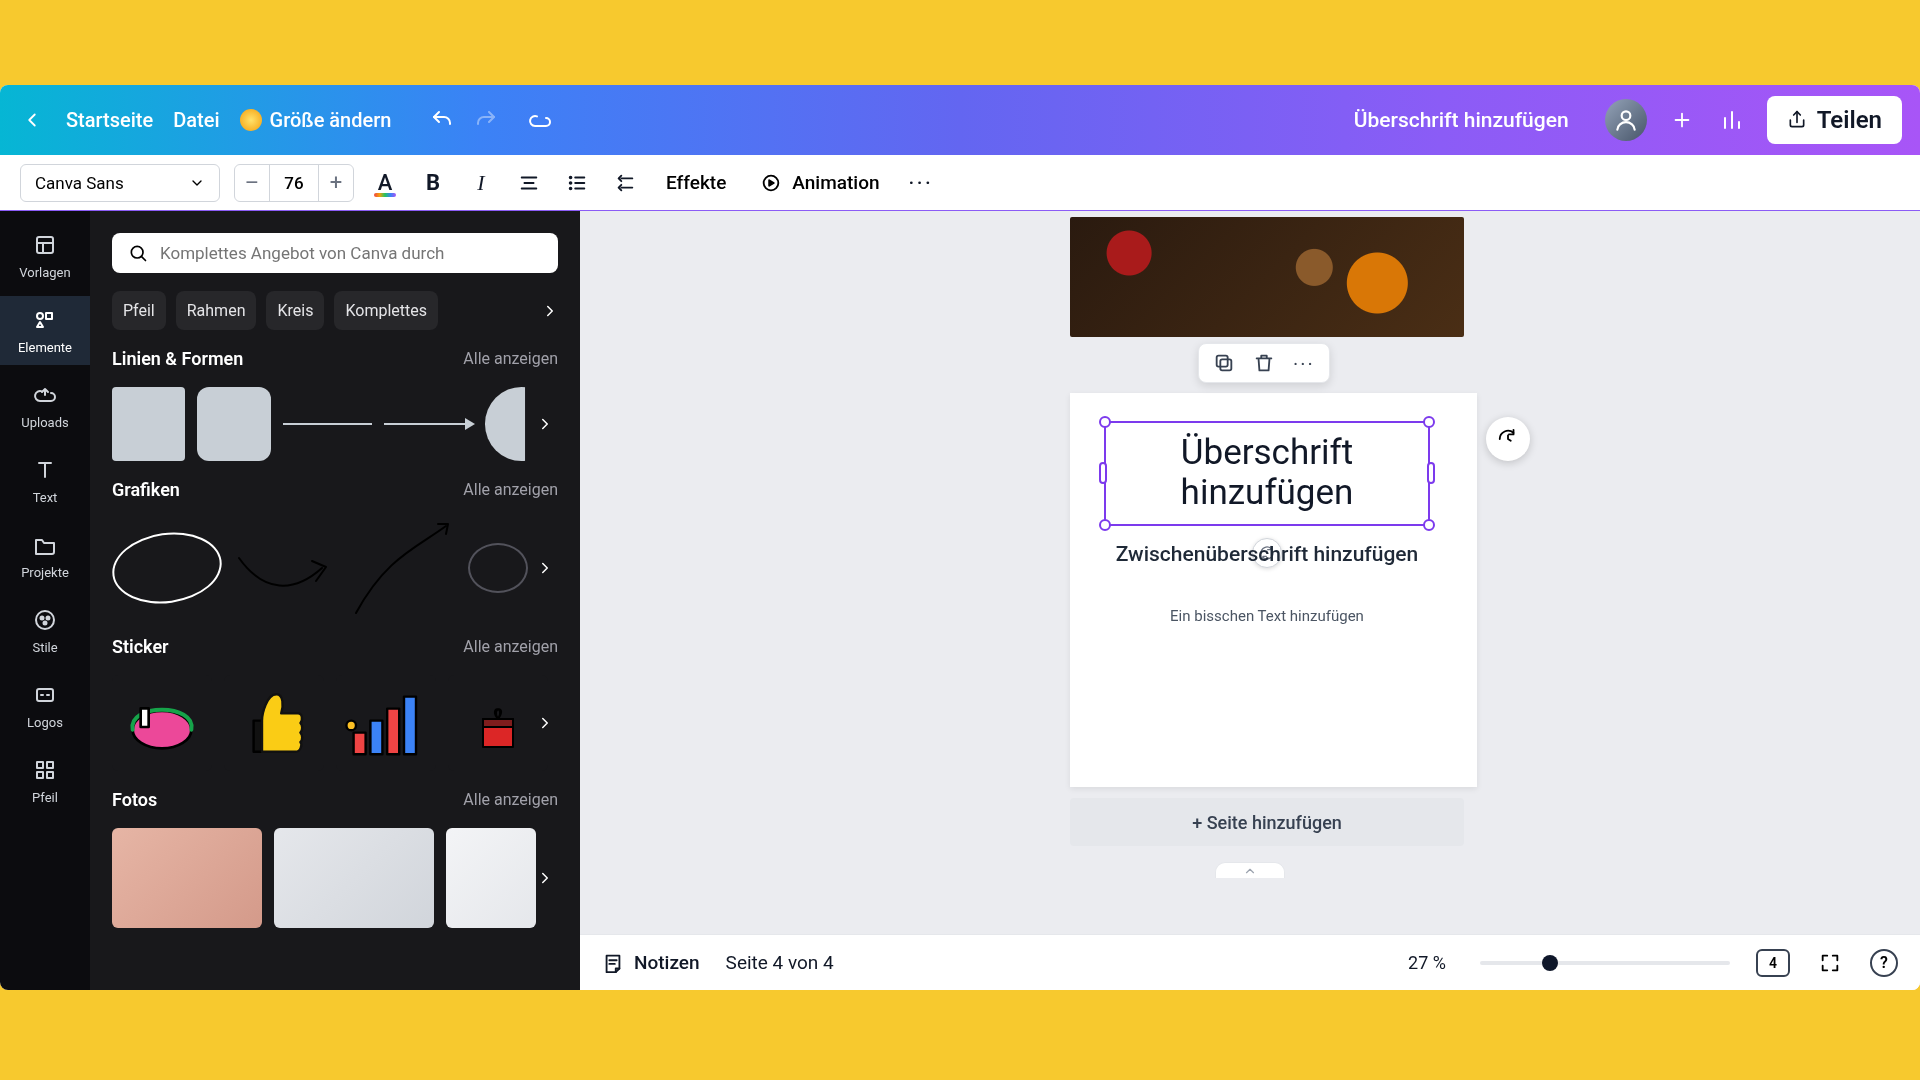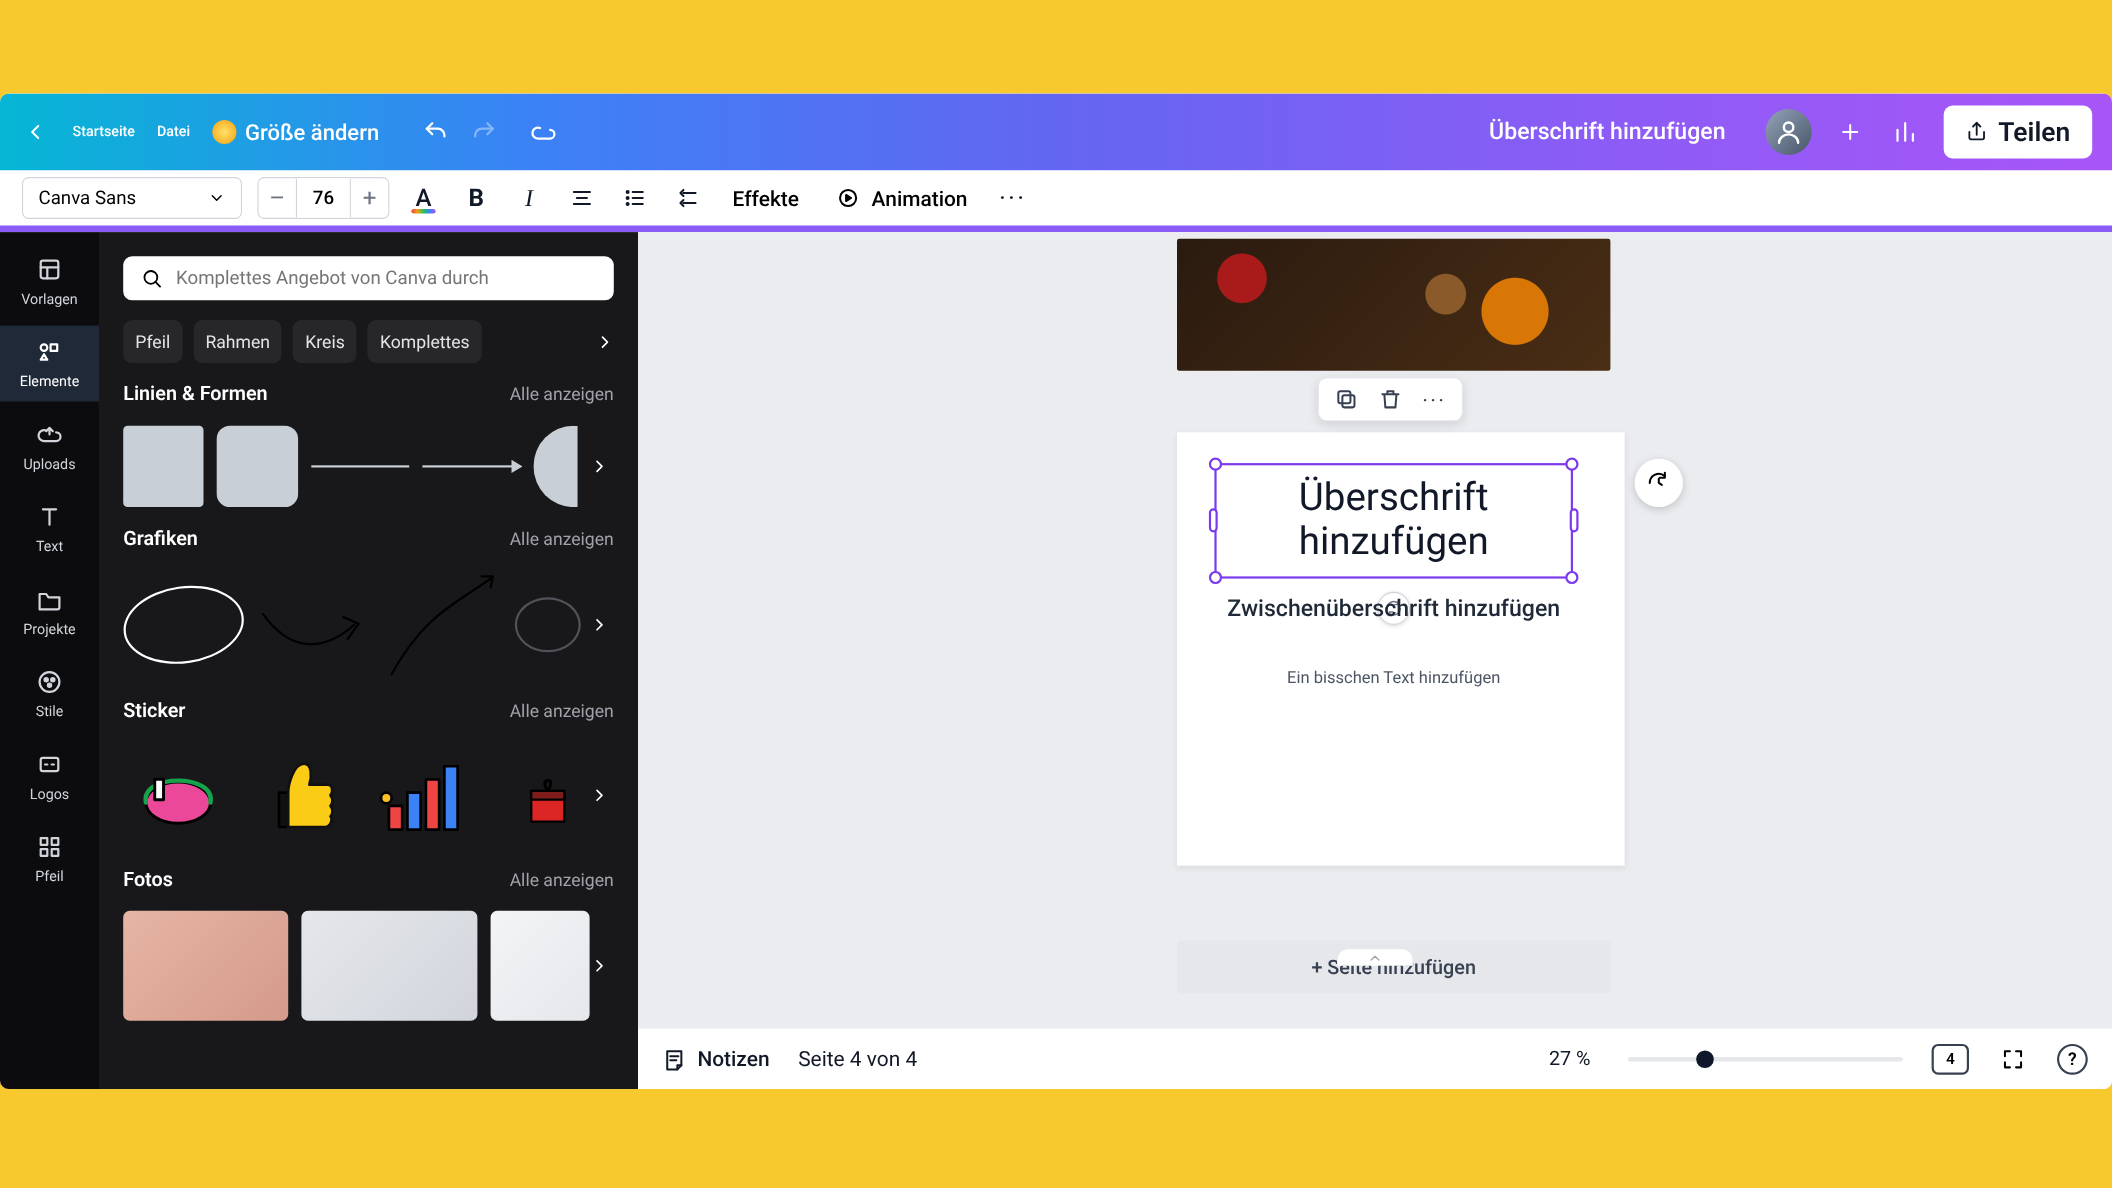--- a/index.html
+++ b/index.html
@@ -2,36 +2,36 @@
 <html><head>
 <meta charset="utf-8">
 <style>
 * { margin:0; padding:0; box-sizing:border-box; font-family:-apple-system,BlinkMacSystemFont,"Segoe UI",Roboto,sans-serif; }
 body { width:1920px; height:1080px; background:#f7c92e; overflow:hidden; }
 .app-wrap { position:absolute; left:0; top:85px; width:1920px; height:905px; background:#fff; display:flex; flex-direction:column; border-radius:8px; overflow:hidden; }
 
 
 .top-bar { height:70px; background:linear-gradient(90deg,#06b6d4 0%,#3b82f6 25%,#6366f1 50%,#8b5cf6 75%,#a855f7 100%); display:flex; align-items:center; padding:0 18px; color:#fff; gap:20px; }
 .back-btn { width:28px; height:28px; display:flex; align-items:center; justify-content:center; cursor:pointer; }
-.top-link { color:#fff; font-size:13px; font-weight:500; cursor:pointer; }
+.top-link { color:#fff; font-size:20px; font-weight:500; cursor:pointer; }
 .resize-btn { display:flex; align-items:center; gap:8px; font-size:20px; font-weight:500; cursor:pointer; }
 .crown { width:22px; height:22px; background:radial-gradient(circle,#ffe26b,#f59e0b); border-radius:50%; position:relative; }
 .undo-redo { display:flex; gap:18px; margin-left:18px; }
 .ur-btn { width:26px; height:26px; cursor:pointer; display:flex; align-items:center; justify-content:center; }
 .ur-btn.disabled { opacity:.4; }
 .cloud-btn { margin-left:10px; }
 .top-spacer { flex:1; }
 .doc-title-top { font-size:21px; font-weight:500; color:#fff; margin-right:16px; }
 .avatar { width:42px; height:42px; border-radius:50%; background:linear-gradient(135deg,#94a3b8,#475569); display:flex; align-items:center; justify-content:center; overflow:hidden; }
 .add-user { width:30px; height:30px; display:flex; align-items:center; justify-content:center; cursor:pointer; }
 .chart-ic { width:30px; height:30px; display:flex; align-items:center; justify-content:center; cursor:pointer; }
 .share-btn { background:#fff; color:#111827; border-radius:8px; padding:10px 20px; font-size:24px; font-weight:600; display:flex; align-items:center; gap:10px; cursor:pointer; }
 
 
-.ctx-bar { height:56px; border-bottom:6px solid #8b5cf6; display:flex; align-items:center; padding:12px 20px; gap:14px; background:#fff; }
+.ctx-bar { height:56px; border-bottom:1px solid #8b5cf6; display:flex; align-items:center; padding:12px 20px; gap:14px; background:#fff; }
 .font-dd { display:flex; align-items:center; justify-content:space-between; border:1px solid #d1d5db; border-radius:6px; padding:8px 14px; min-width:200px; font-size:17px; cursor:pointer; }
 .fs-group { display:flex; align-items:center; border:1px solid #d1d5db; border-radius:6px; overflow:hidden; }
 .fs-btn { width:34px; height:36px; display:flex; align-items:center; justify-content:center; font-size:22px; color:#6b7280; cursor:pointer; }
 .fs-inp { width:50px; height:36px; border:none; border-left:1px solid #d1d5db; border-right:1px solid #d1d5db; text-align:center; font-size:17px; font-weight:500; }
 .tb-ic { width:34px; height:34px; display:flex; align-items:center; justify-content:center; cursor:pointer; color:#111827; font-size:20px; border-radius:6px; }
 .tb-ic.bold { font-weight:700; font-size:22px; }
 .tb-ic.italic { font-style:italic; font-size:22px; font-family:Georgia,serif; }
 .colorA { position:relative; }
 .colorA .underbar { position:absolute; bottom:3px; left:6px; right:6px; height:4px; background:linear-gradient(90deg,#ef4444,#f59e0b,#22c55e,#3b82f6,#a855f7); border-radius:2px; }
 .effects-btn, .anim-btn { font-size:19px; font-weight:500; cursor:pointer; padding:6px 10px; display:flex; align-items:center; gap:10px; }
@@ -108,21 +108,21 @@
 .hnw{left:-7px;top:-7px}.hne{right:-7px;top:-7px}.hsw{left:-7px;bottom:-7px}.hse{right:-7px;bottom:-7px}
 .hw{left:-7px;top:50%;transform:translateY(-50%);width:8px;height:22px;border-radius:4px}
 .he{right:-7px;top:50%;transform:translateY(-50%);width:8px;height:22px;border-radius:4px}
 .rot-handle { position:absolute; left:50%; bottom:-44px; transform:translateX(-50%); width:30px; height:30px; background:#fff; border:1px solid #d1d5db; border-radius:50%; display:flex; align-items:center; justify-content:center; color:#6b7280; box-shadow:0 1px 4px rgba(0,0,0,.15); cursor:pointer;}
 
 .subhead { position:absolute; left:34px; top:148px; width:326px; text-align:center; font-size:21px; color:#1f2937; font-weight:500; line-height:1.25; }
 .bodytext { position:absolute; left:34px; top:214px; width:326px; text-align:center; font-size:15px; color:#4b5563; }
 
 .regen-fab { position:absolute; left:906px; top:206px; width:44px; height:44px; background:#fff; border-radius:50%; box-shadow:0 2px 8px rgba(0,0,0,.18); display:flex; align-items:center; justify-content:center; cursor:pointer; }
 
-.add-page-btn { position:absolute; left:490px; top:644px; width:394px; height:48px; background:#e5e7eb; color:#374151; font-size:18px; font-weight:500; display:flex; align-items:center; justify-content:center; border-radius:4px; cursor:pointer; }
+.add-page-btn { position:absolute; left:490px; top:587px; width:394px; height:48px; background:#e5e7eb; color:#374151; font-size:18px; font-weight:500; display:flex; align-items:center; justify-content:center; border-radius:4px; cursor:pointer; }
 
 .expand-bar { position:absolute; left:50%; bottom:56px; transform:translateX(-50%); width:70px; height:16px; background:#fff; border:1px solid #e5e7eb; border-bottom:none; border-radius:10px 10px 0 0; display:flex; align-items:center; justify-content:center; color:#9ca3af; cursor:pointer; }
 
 .footer { height:56px; border-top:1px solid #e5e7eb; background:#fff; display:flex; align-items:center; padding:0 22px; gap:26px; }
 .notes-btn { display:flex; align-items:center; gap:10px; font-size:19px; font-weight:500; color:#111827; cursor:pointer; }
 .page-of { font-size:19px; color:#111827; }
 .footer-spacer { flex:1; }
 .zoom-pct { font-size:18px; color:#111827; margin-right:8px; }
 .zoom-slider { width:250px; height:4px; background:#e5e7eb; border-radius:2px; position:relative; cursor:pointer; }
 .zoom-thumb { position:absolute; left:62px; top:-6px; width:16px; height:16px; background:#0f172a; border-radius:50%; }

